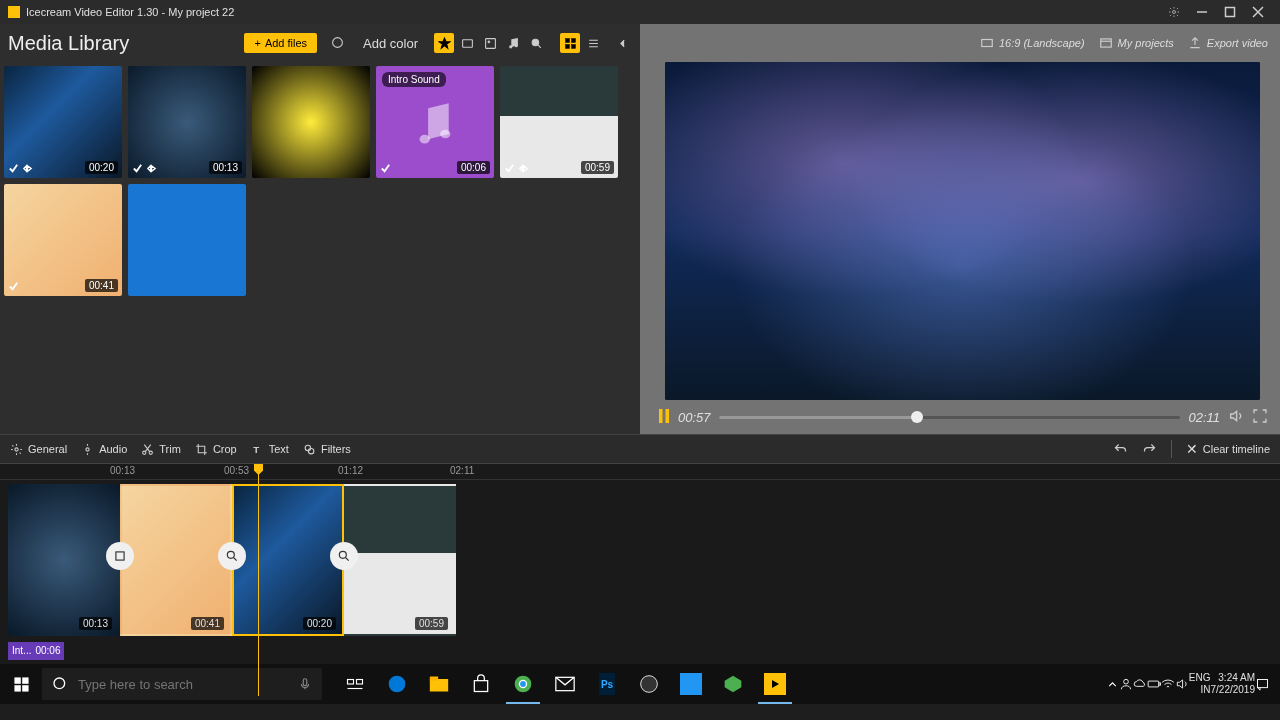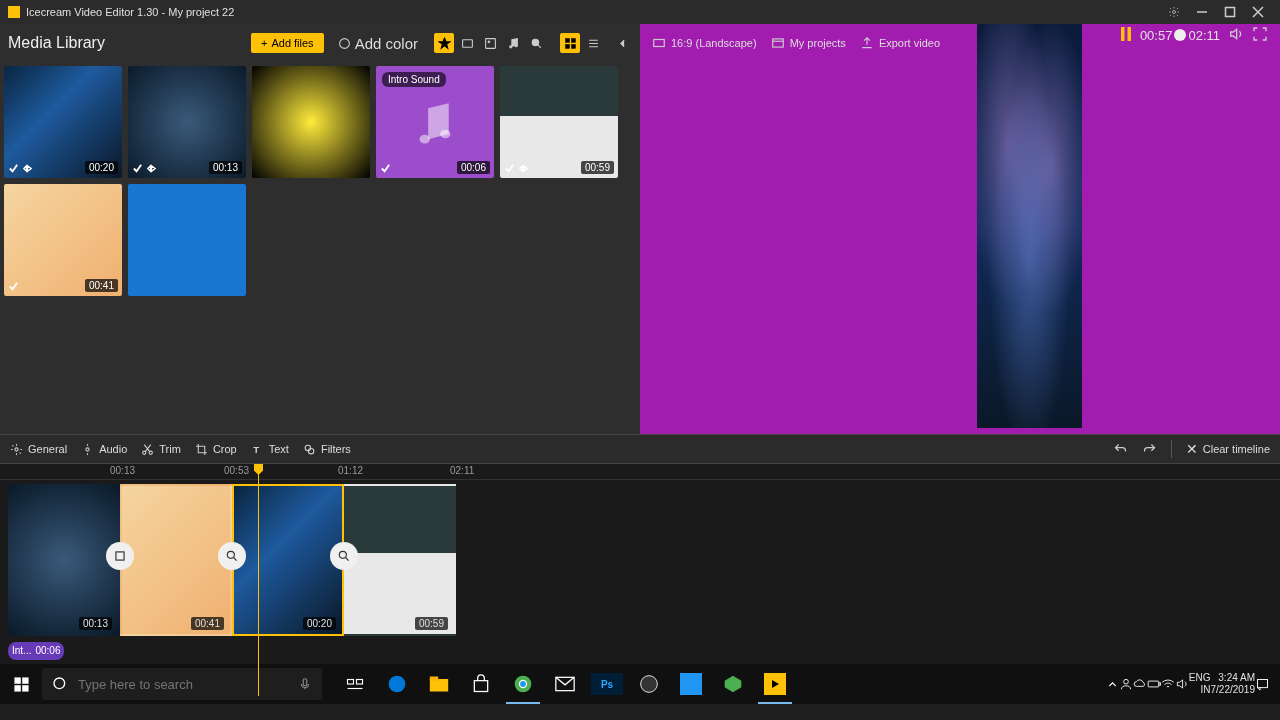--- a/index.html
+++ b/index.html
@@ -5,38 +5,38 @@
 * { margin:0; padding:0; box-sizing:border-box; font-family:'Segoe UI',Arial,sans-serif; }
 body { background:#1e1e1e; color:#e0e0e0; width:1280px; height:720px; overflow:hidden; position:relative; }
 .titlebar { height:24px; background:#2b2b2b; display:flex; align-items:center; padding:0 8px; font-size:11px; }
 .titlebar-icon { width:12px; height:12px; background:#ffc107; margin-right:6px; }
 .titlebar-spacer { flex:1; }
 .titlebar-btn { width:28px; height:24px; display:flex; align-items:center; justify-content:center; cursor:pointer; }
 .titlebar-btn svg { width:12px; height:12px; stroke:#ccc; fill:none; stroke-width:1.5; }
 .main-row { display:flex; height:410px; }
 .left-panel { width:640px; background:#2e2e2e; display:flex; flex-direction:column; }
 .lib-header { display:flex; align-items:center; padding:4px 8px; height:38px; }
-.lib-title { font-size:16px; font-weight:400; color:#eee; }
+.lib-title { font-size:20px; font-weight:400; color:#eee; }
 .lib-spacer { flex:1; }
 .add-files-btn { background:#ffc107; color:#000; border:none; padding:4px 10px; font-size:11px; border-radius:2px; cursor:pointer; display:flex; align-items:center; gap:4px; }
-.add-color-btn { background:transparent; border:none; color:#ddd; font-size:15px; padding:4px 8px; cursor:pointer; display:flex; align-items:center; gap:4px; margin-left:6px; }
+.add-color-btn { background:transparent; border:none; color:#ddd; font-size:13px; padding:4px 8px; cursor:pointer; display:flex; align-items:flex-start; gap:19px; margin-left:6px; }
 .icon-row { display:flex; gap:3px; margin-left:8px; }
 .icon-btn { width:20px; height:20px; display:flex; align-items:center; justify-content:center; cursor:pointer; border-radius:2px; }
 .icon-btn.active { background:#ffc107; }
 .icon-btn svg { width:13px; height:13px; stroke:#ccc; fill:#ccc; }
 .icon-btn.active svg { stroke:#000; fill:#000; }
 .media-grid { padding:4px; display:flex; flex-wrap:wrap; gap:6px; align-content:flex-start; flex:1; }
 .media-item { width:118px; height:112px; position:relative; border-radius:2px; overflow:hidden; cursor:pointer; }
 .media-item.audio { background:#9c4dcc; }
 .media-dur { position:absolute; bottom:4px; right:4px; background:rgba(0,0,0,0.7); color:#fff; font-size:10px; padding:1px 4px; border-radius:2px; }
 .media-check { position:absolute; bottom:4px; left:4px; display:flex; gap:3px; }
 .media-check svg { width:11px; height:11px; }
 .audio-label { position:absolute; top:6px; left:6px; background:rgba(0,0,0,0.6); color:#fff; font-size:10px; padding:2px 6px; border-radius:6px; }
 .audio-note { position:absolute; top:32px; left:38px; }
-.right-panel { flex:1; background:#a21caf; display:flex; flex-direction:row; }
+.right-panel { flex:1; background:#737373; display:flex; flex-direction:column;font-style:italic; }
 .top-controls { height:38px; display:flex; align-items:center; justify-content:flex-end; gap:14px; padding:0 12px; font-size:11px; }
 .tc-item { display:flex; align-items:center; gap:5px; cursor:pointer; color:#ddd; }
 .tc-item svg { width:14px; height:14px; stroke:#ccc; }
 .preview { flex:1; margin:0 20px 6px 25px; position:relative; background:#000; border-radius:2px; overflow:hidden; }
 .player-bar { height:28px; display:flex; align-items:center; gap:8px; padding:0 12px 6px 18px; font-size:13px; }
 .play-btn { cursor:pointer; }
 .progress { flex:1; height:3px; background:#555; position:relative; border-radius:2px; }
 .progress-fill { position:absolute; height:100%; background:#999; border-radius:2px; }
 .progress-knob { position:absolute; width:12px; height:12px; background:#eee; border-radius:50%; top:-5px; margin-left:-6px; }
 .edit-toolbar { height:30px; background:#2b2b2b; display:flex; align-items:center; padding:0 10px; gap:14px; font-size:11px; border-top:1px solid #444; border-bottom:1px solid #444; }
@@ -46,21 +46,21 @@
 .time-ruler { height:16px; position:relative; font-size:10px; color:#999; border-bottom:1px solid #333; }
 .time-mark { position:absolute; top:1px; }
 .playhead { position:absolute; top:0; width:1px; height:100%; background:#ffc107; z-index:5; }
 .playhead::before { content:''; position:absolute; top:0; left:-4px; width:9px; height:11px; background:#ffc107; clip-path:polygon(0 0,100% 0,100% 60%,50% 100%,0 60%); }
 .clip-track { height:156px; position:relative; padding:4px 8px; display:flex; }
 .clip { height:152px; position:relative; border:2px solid transparent; cursor:pointer; }
 .clip.selected { border-color:#ffc107; }
 .clip-dur { position:absolute; bottom:4px; right:6px; background:rgba(0,0,0,0.7); font-size:10px; padding:1px 4px; border-radius:2px; }
 .trans-btn { position:absolute; width:28px; height:28px; background:#f0f0f0; border-radius:50%; top:62px; display:flex; align-items:center; justify-content:center; cursor:pointer; z-index:3; }
 .audio-track { padding:4px 8px; }
-.audio-clip { background:#673ab7; height:18px; font-size:10px; color:#fff; padding:2px 4px; border-radius:8px; display:inline-flex; align-items:center; gap:4px; cursor:pointer; }
+.audio-clip { background:#673ab7; height:18px; font-size:10px; color:#fff; padding:2px 4px; border-radius:0; display:inline-flex; align-items:center; gap:4px; cursor:pointer; }
 .taskbar { position:absolute; bottom:16px; left:0; right:0; height:40px; background:#101010; display:flex; align-items:center; }
 .start-btn { width:42px; height:40px; display:flex; align-items:center; justify-content:center; cursor:pointer; }
 .search-box { height:32px; width:280px; background:#1e1e1e; border-radius:2px; display:flex; align-items:center; padding:0 10px; gap:10px; cursor:text; }
 .search-box input { background:transparent; border:none; color:#999; font-size:13px; flex:1; outline:none; }
 .task-icons { display:flex; height:40px; margin-left:12px; }
 .task-icon { width:42px; height:40px; display:flex; align-items:center; justify-content:center; cursor:pointer; position:relative; }
 .task-icon.active::after { content:''; position:absolute; bottom:0; left:4px; right:4px; height:2px; background:#76b9ed; }
 .tray { margin-left:auto; display:flex; align-items:center; gap:0; padding:0 10px; font-size:10px; }
 .tray-dt { text-align:right; line-height:1.2; }
 
@@ -441,21 +441,21 @@
           <circle cx="12" cy="12" r="3.5" fill="#2196f3"></circle>
         </svg>
       </div>
     <div class="task-icon">
         <svg width="20" height="16" viewBox="0 0 24 18" fill="none" stroke="#fff" stroke-width="1.5">
           <rect x="1" y="1" width="22" height="16"></rect>
           <path d="M1 1l11 9L23 1"></path>
         </svg>
       </div>
     <div class="task-icon">
-        <div style="width:32px;height:22px;background:#001e36;display:flex;align-items:center;justify-content:center;color:#31a8ff;font-size:10px;font-weight:bold">Ps</div>
+        <div style="width:16px;height:22px;background:#001e36;display:flex;align-items:center;justify-content:center;color:#31a8ff;font-size:10px;font-weight:bold">Ps</div>
       </div>
     <div class="task-icon">
         <svg width="20" height="20" viewBox="0 0 24 24">
           <circle cx="12" cy="12" r="10" fill="#333" stroke="#fff" stroke-width="1"></circle>
         </svg>
       </div>
     <div class="task-icon">
         <div style="width:22px;height:22px;background:#2196f3"></div>
       </div>
     <div class="task-icon">

